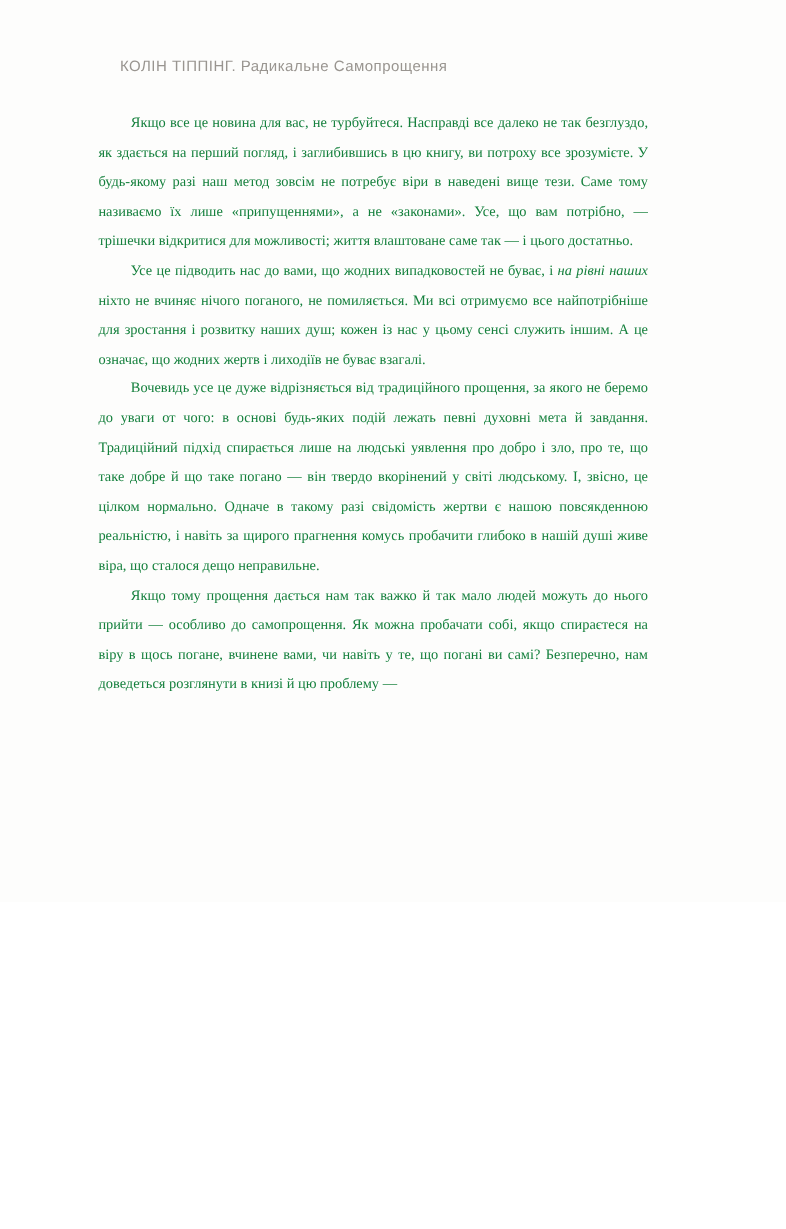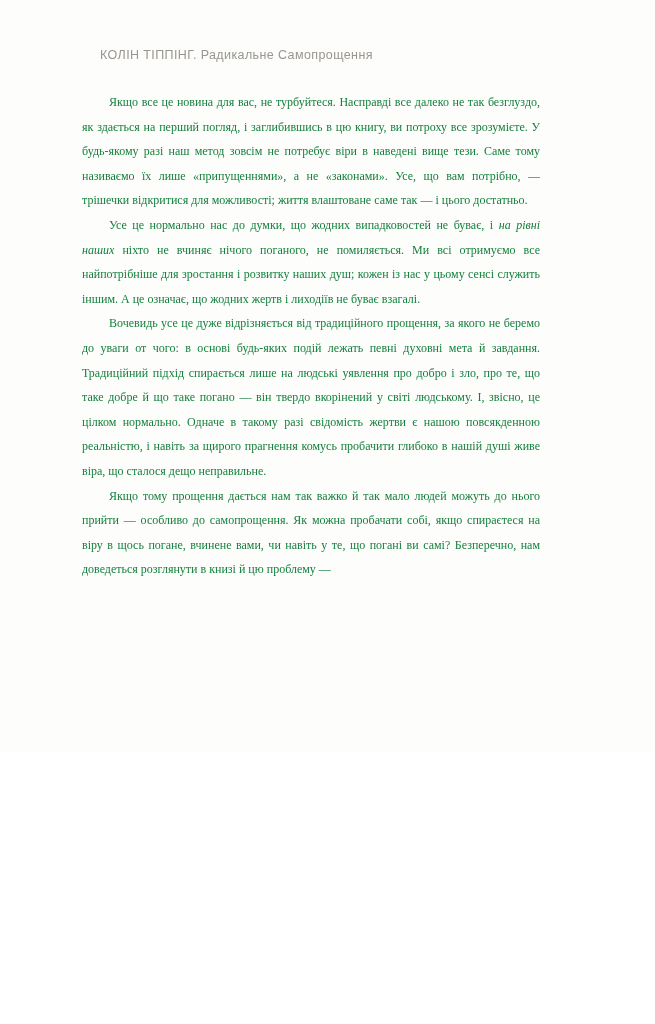--- a/index.html
+++ b/index.html
@@ -53,20 +53,20 @@
 </style>
 </head>
 <body>
 
 <div class="book-page">
 
   <div class="running-head">КОЛІН ТІППІНГ. Радикальне Самопрощення</div>
 
   <div class="body-text">
     <p>Якщо все це новина для вас, не турбуйтеся. Насправді все далеко не так безглуздо, як здається на перший погляд, і заглибившись в цю книгу, ви потроху все зрозумієте. У будь-якому разі наш метод зовсім не потребує віри в наведені вище тези. Саме тому називаємо їх лише «припущеннями», а не «законами». Усе, що вам потрібно, — трішечки відкритися для можливості; життя влаштоване саме так — і цього достатньо.</p>
-    <p><span>Усе це нормально нас до думки, що жодних випадковостей не буває, і </span><em>на рівні наших</em><span> ніхто не вчиняє нічого поганого, не помиляється. Ми всі отримуємо все найпотрібніше для зростання і розвитку наших душ; кожен із нас у цьому сенсі служить іншим. А це означає, що жодних жертв і лиходіїв не буває взагалі.</span></p>
+    <p><span>Усе це підводить нас до вами, що жодних випадковостей не буває, і </span><em>на рівні наших</em><span> ніхто не вчиняє нічого поганого, не помиляється. Ми всі отримуємо все найпотрібніше для зростання і розвитку наших душ; кожен із нас у цьому сенсі служить іншим. А це означає, що жодних жертв і лиходіїв не буває взагалі.</span></p>
     <p>Вочевидь усе це дуже відрізняється від традиційного прощення, за якого не беремо до уваги от чого: в основі будь-яких подій лежать певні духовні мета й завдання. Традиційний підхід спирається лише на людські уявлення про добро і зло, про те, що таке добре й що таке погано — він твердо вкорінений у світі людському. І, звісно, це цілком нормально. Одначе в такому разі свідомість жертви є нашою повсякденною реальністю, і навіть за щирого прагнення комусь пробачити глибоко в нашій душі живе віра, що сталося дещо неправильне.</p>
     <p>Якщо тому прощення дається нам так важко й так мало людей можуть до нього прийти — особливо до самопрощення. Як можна пробачати собі, якщо спираєтеся на віру в щось погане, вчинене вами, чи навіть у те, що погані ви самі? Безперечно, нам доведеться розглянути в книзі й цю проблему —</p>
   </div>
 
   <div class="page-number">22</div>
 
 </div>
 
 </body></html>

